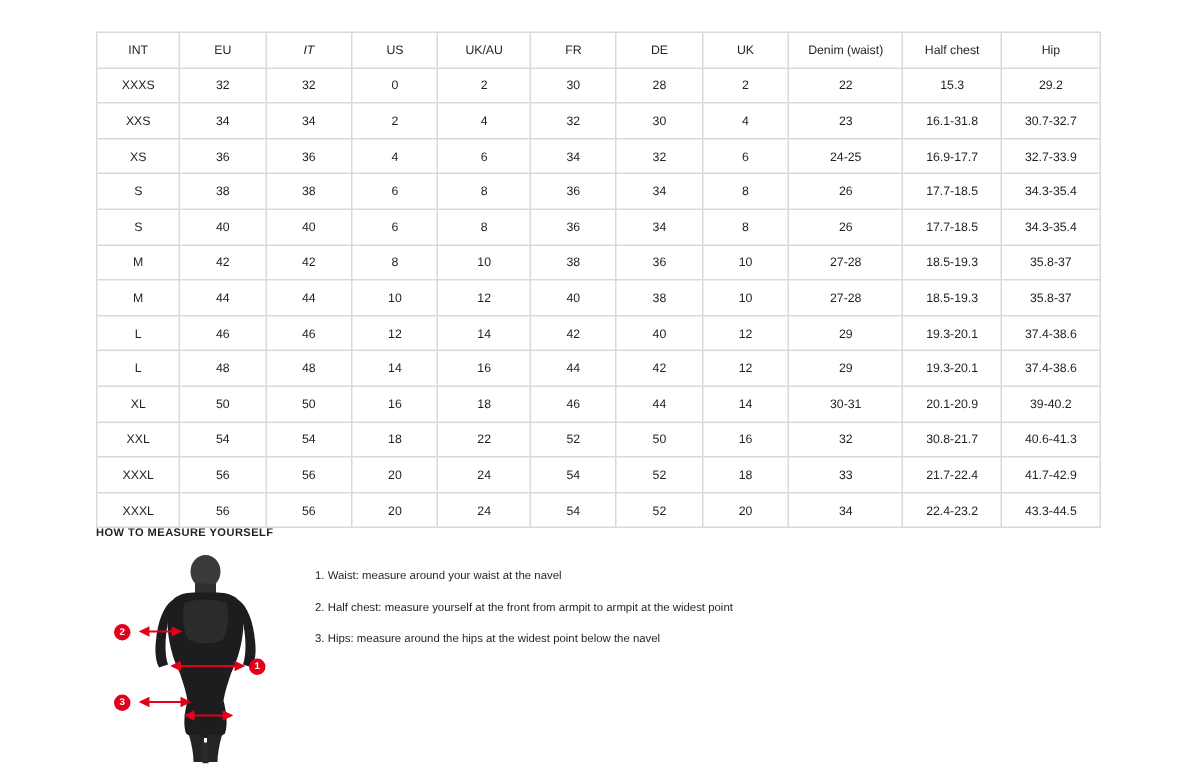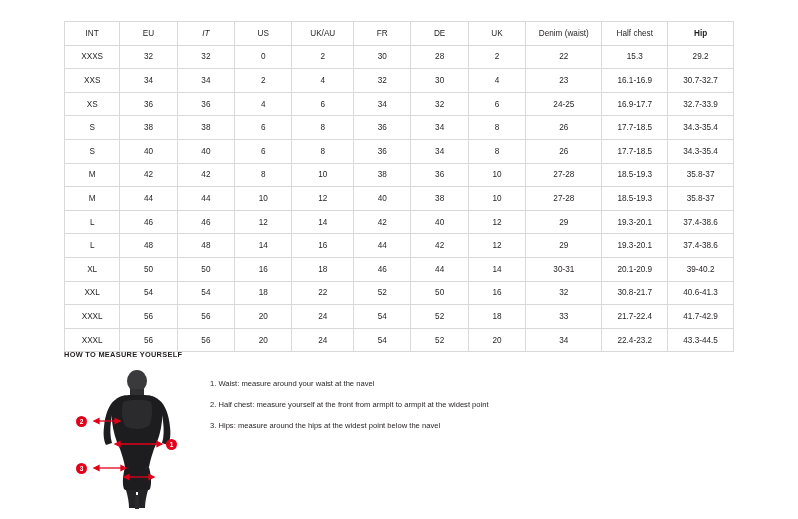--- a/index.html
+++ b/index.html
@@ -122,21 +122,21 @@
             <th style="width: 52px; margin-top: 48px;">INT</th>
             <th style="width: 54px;">EU</th>
             <th style="width: 54px; font-style: italic;">IT</th>
             <th style="width: 54px;">US</th>
             <th style="width: 58px;">UK/AU</th>
             <th style="width: 54px;">FR</th>
             <th style="width: 54px;">DE</th>
             <th style="width: 54px;">UK</th>
             <th style="width: 72px;">Denim (waist)</th>
             <th style="width: 62px;">Half chest</th>
-            <th style="width: 62px; font-weight: bold;">Hip</th>
+            <th style="width: 62px;">Hip</th>
           </tr>
       </thead>
       <tbody id="body-rows">
           <tr>
             <td>XXXS</td>
             <td>32</td>
             <td>32</td>
             <td>0</td>
             <td>2</td>
             <td>30</td>
@@ -149,21 +149,21 @@
           <tr>
             <td>XXS</td>
             <td>34</td>
             <td>34</td>
             <td>2</td>
             <td>4</td>
             <td>32</td>
             <td>30</td>
             <td>4</td>
             <td>23</td>
-            <td>16.1-16.9</td>
+            <td>16.1-31.8</td>
             <td>30.7-32.7</td>
           </tr>
           <tr>
             <td>XS</td>
             <td>36</td>
             <td>36</td>
             <td>4</td>
             <td>6</td>
             <td>34</td>
             <td>32</td>

